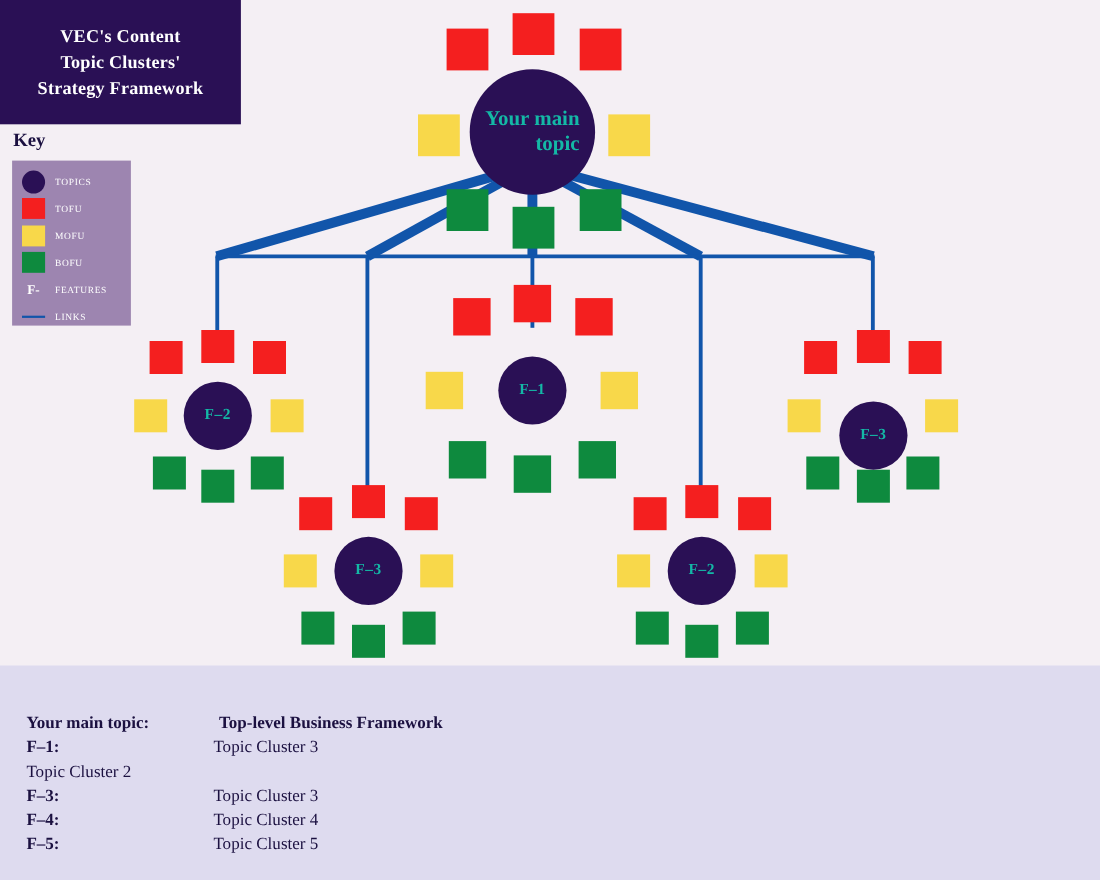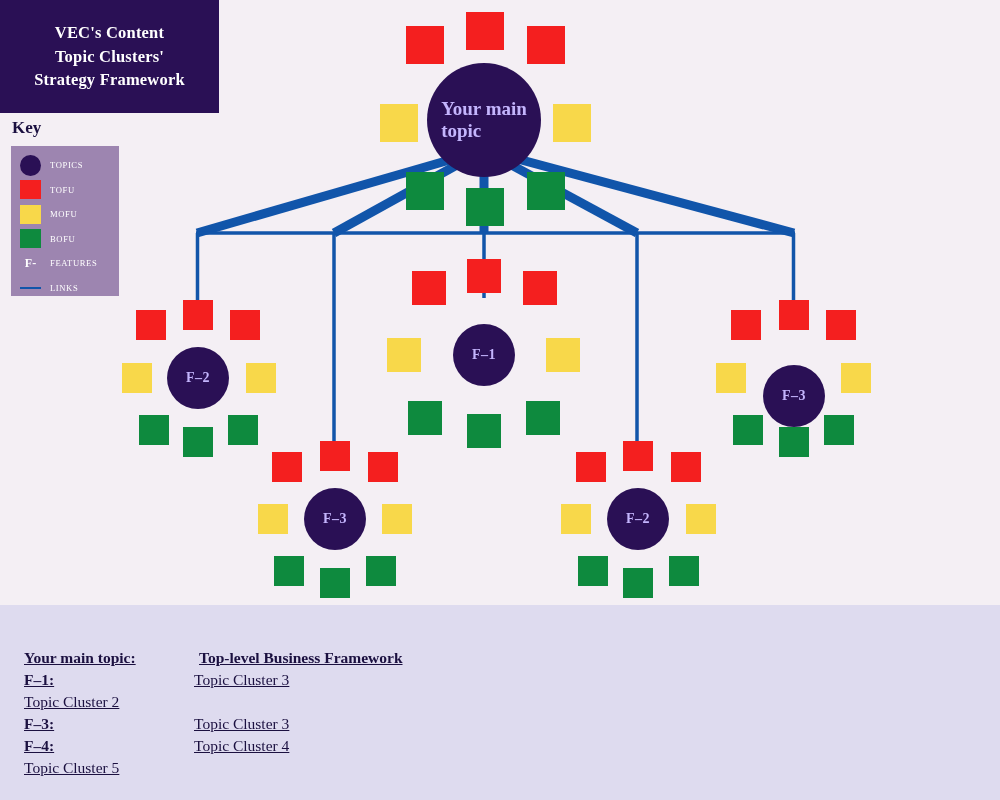--- a/index.html
+++ b/index.html
@@ -79,21 +79,21 @@
   
   .cluster { position: absolute; z-index: 10; }
   .hub {
     position: absolute;
     border-radius: 50%;
     background: #2a1055;
     display: flex; align-items: center; justify-content: center;
     z-index: 20;
   }
   .hub-label {
-    color: #c4b5fd; font-weight: bold; text-align: left;
+    color: #14b8a6; font-weight: bold; text-align: right;
     line-height: 1.18;
     white-space: pre-line;
   }
   .hub.main { width: 114px; height: 114px; }
   .hub.main .hub-label { font-size: 19px; }
   .hub.sub { width: 62px; height: 62px; }
   .hub.sub .hub-label { font-size: 14px; letter-spacing: .5px; }
 
   .sq { position: absolute; z-index: 12; }
   .sq.tofu { background: #f41f1f; }
@@ -103,21 +103,21 @@
   
   .bottom {
     position: absolute; left: 0; top: 605px;
     width: 1000px; height: 195px;
     background: #dedbef;
   }
   .legend-table {
     position: absolute; left: 24px; top: 42px;
     font-size: 15.5px; color: #1b1040;
   }
-  .legend-row { display: flex; line-height: 1.42; text-decoration: underline; }
+  .legend-row { display: flex; line-height: 1.42; }
   .legend-term { width: 170px; font-weight: bold; }
   .legend-def  { font-weight: normal; }
   .legend-row.head .legend-def { font-weight: bold; padding-left: 5px; }
 </style>
 </head>
 <body>
 
 <div id="root">
 
   <div class="canvas">
@@ -307,20 +307,21 @@
       </div>
       <div class="legend-row">
         <span class="legend-term">F–3:</span>
         <span class="legend-def">Topic Cluster 3</span>
       </div>
       <div class="legend-row">
         <span class="legend-term">F–4:</span>
         <span class="legend-def">Topic Cluster 4</span>
       </div>
       <div class="legend-row">
+        <span class="legend-term">F–5:</span>
         <span class="legend-def">Topic Cluster 5</span>
       </div>
 
     </div>
 
   </div>
 
 </div>
 
 </body></html>

